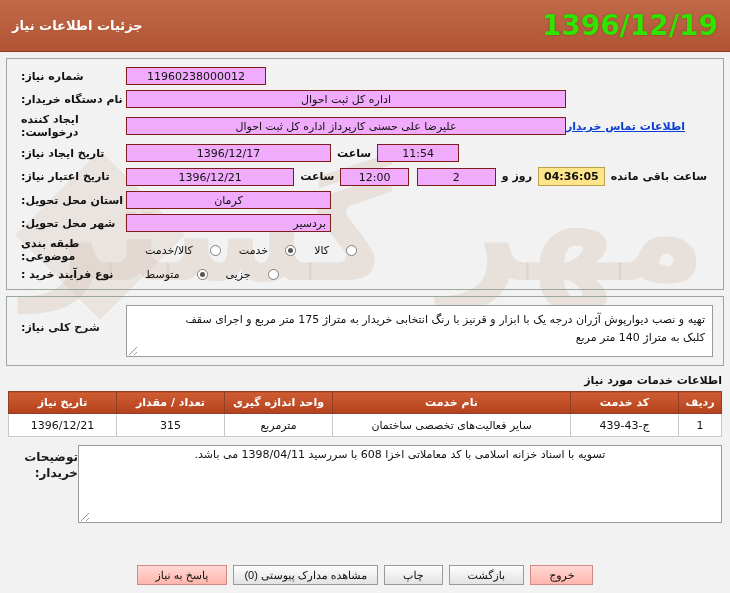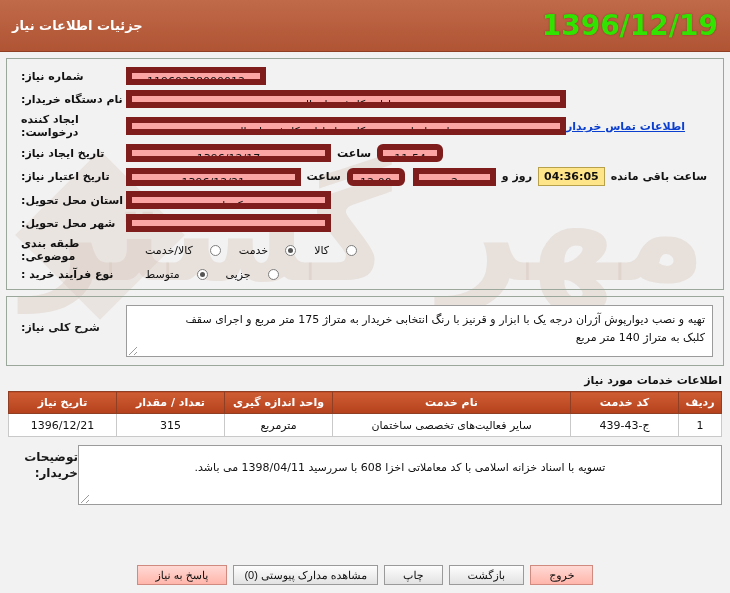--- a/index.html
+++ b/index.html
@@ -73,38 +73,38 @@
   .lbl{
     width:105px;
     text-align:left;
     font-weight:bold;
     font-size:11px;
     color:#111;
     padding-left:4px;
     flex:0 0 auto;
   }
   .tb{
-    border:6px solid #7f1d1d;
-    background:#fca5a5;
+    border:1px solid #7f1d1d;
+    background:#f0abfc;
     height:18px;
     line-height:18px;
     font-size:11px;
     padding:0 4px;
     box-sizing:border-box;
     text-align:center;
     color:#111;
     overflow:hidden;
     white-space:nowrap;
   }
   .tb.right{text-align:right;padding-left:32px;}
   .w-long{width:440px;}
   .w-num{width:140px;}
   .w-mid{width:205px;}
   .w-date{width:205px;}
-  .w-time{width:66px;border-radius:6px;}
+  .w-time{width:82px;}
   .w-tiny{width:95px;}
   .sublbl{
     font-size:11px;font-weight:bold;color:#111;
     margin:0 6px;white-space:nowrap;
   }
   .link{
     color:#0b3fd0;font-size:11px;font-weight:bold;
     text-decoration:underline;cursor:pointer;
     margin-right:6px;white-space:nowrap;
   }
@@ -188,21 +188,21 @@
   .notes-wrap{
     display:flex;align-items:flex-start;
     margin:8px 8px 0 8px;position:relative;z-index:1;
   }
   .notes-lbl{
     width:70px;flex:0 0 auto;text-align:right;
     font-weight:bold;font-size:12px;padding-top:4px;line-height:16px;
   }
   .notes-box{
     flex:1 1 auto;border:1px solid #9b9b9b;background:#fff;
-    height:60px;padding:15px 8px;font-size:11px;color:#111;
+    height:78px;padding:2px 8px;font-size:11px;color:#111;
     text-align:center;position:relative;box-sizing:border-box;
   }
   
   .footer{
     position:absolute;bottom:8px;left:0;right:0;
     display:flex;justify-content:center;align-items:center;
     gap:6px;z-index:2;
   }
   .btn{
     border:1px solid #9a9a9a;

